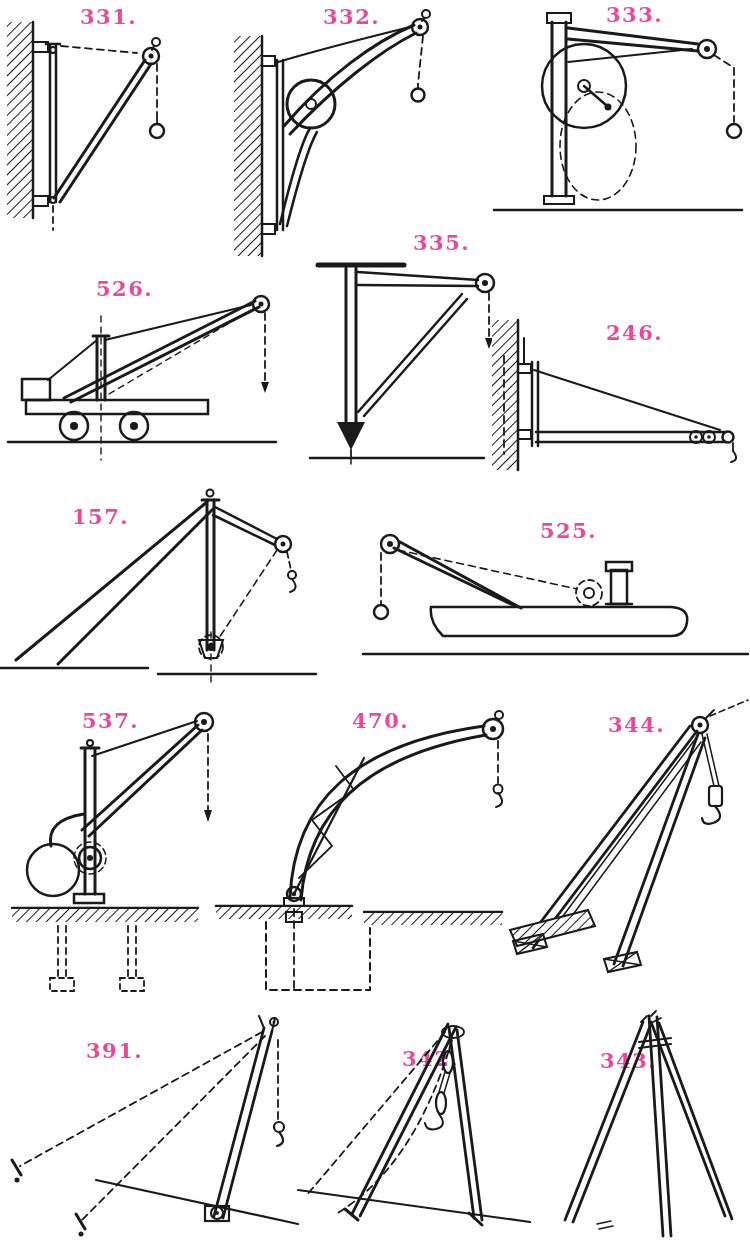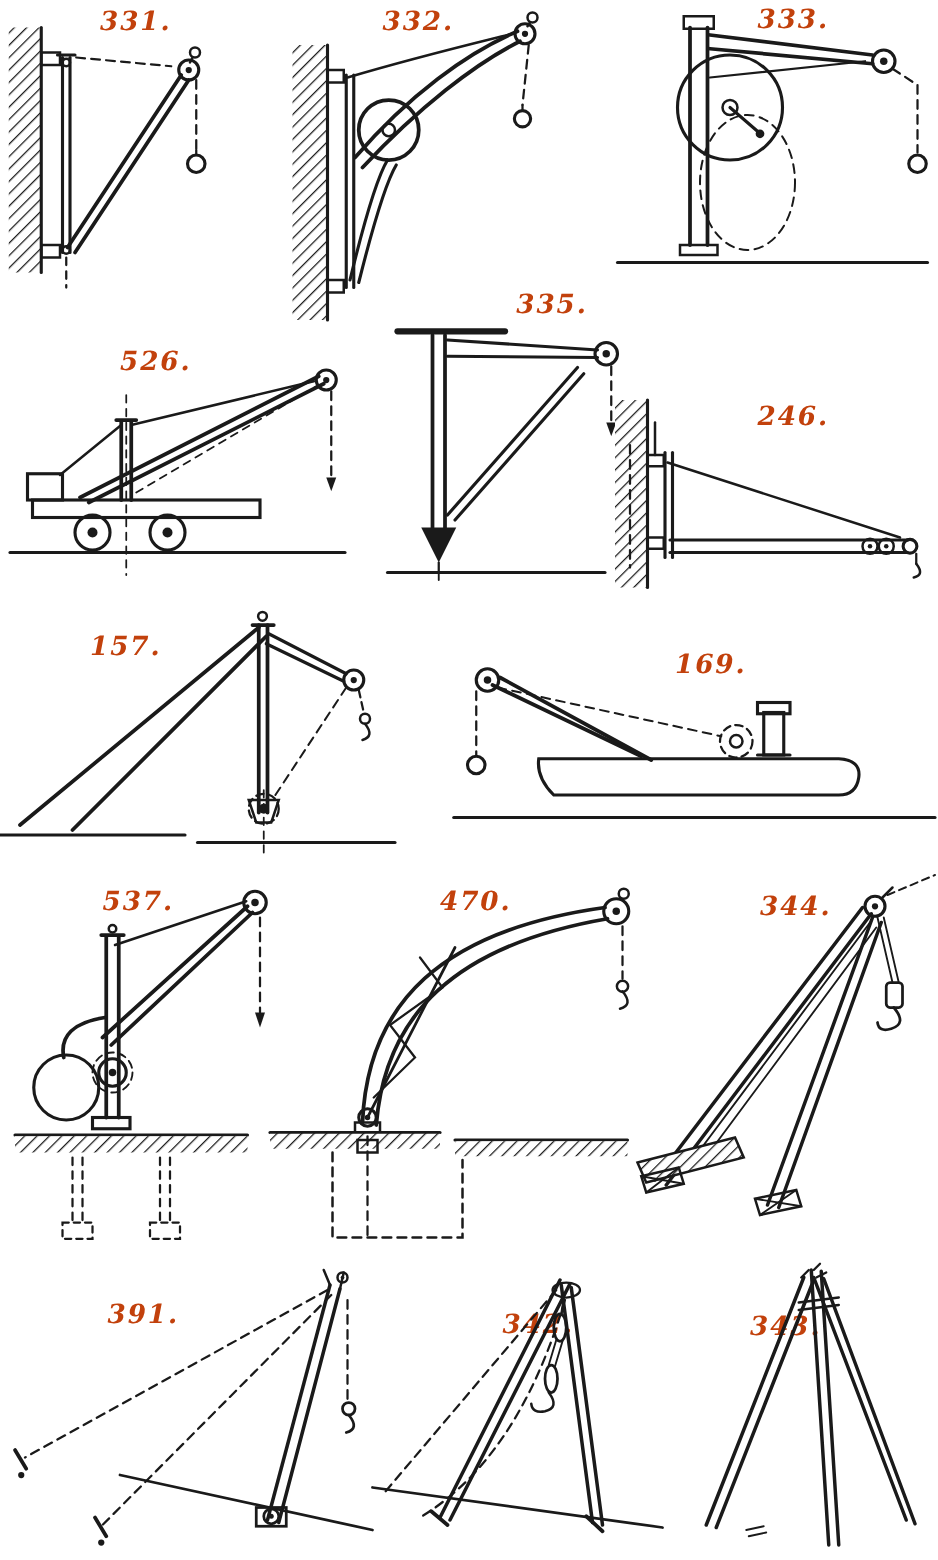--- a/index.html
+++ b/index.html
@@ -1,44 +1,44 @@
 <!DOCTYPE html>
 <html><head>
 <meta charset="utf-8">
 <style>
   html,body{margin:0;padding:0;background:#ffffff;}
   .page{position:relative;width:750px;height:1248px;background:#ffffff;overflow:hidden;
         font-family:"DejaVu Serif",serif;}
-  .fig-label{position:absolute;font-weight:700;font-size:21px;color:#c2410c;
-             letter-spacing:1.5px;white-space:nowrap;font-style:italic;}
+  .fig-label{position:absolute;font-weight:700;font-size:21px;color:#ec4899;
+             letter-spacing:1.5px;white-space:nowrap;}
   .fig{position:absolute;}
   svg{display:block;overflow:visible;}
 </style>
 </head>
 <body>
 
 <div class="page">
 
   <svg width="0" height="0" style="position:absolute">
     <defs>
       <pattern id="hatch" patternUnits="userSpaceOnUse" width="7" height="7" patternTransform="rotate(45)">
         <rect width="7" height="7" fill="#ffffff"></rect>
         <line x1="0" y1="0" x2="0" y2="7" stroke="#1a1a1a" stroke-width="2"></line>
       </pattern>
     </defs>
   </svg>
 
   <span class="fig-label" style="left:80px;top:4px">331.</span>
-  <span class="fig-label" style="left:306px;top:4px">332.</span>
+  <span class="fig-label" style="left:323px;top:4px">332.</span>
   <span class="fig-label" style="left:606px;top:2px">333.</span>
   <span class="fig-label" style="left:96px;top:276px">526.</span>
   <span class="fig-label" style="left:413px;top:230px">335.</span>
   <span class="fig-label" style="left:606px;top:320px">246.</span>
   <span class="fig-label" style="left:72px;top:504px">157.</span>
-  <span class="fig-label" style="left:540px;top:518px">169.</span>
+  <span class="fig-label" style="left:540px;top:518px">525.</span>
   <span class="fig-label" style="left:82px;top:708px">537.</span>
   <span class="fig-label" style="left:352px;top:708px">470.</span>
   <span class="fig-label" style="left:608px;top:712px">344.</span>
   <span class="fig-label" style="left:86px;top:1038px">391.</span>
   <span class="fig-label" style="left:402px;top:1046px">342.</span>
   <span class="fig-label" style="left:600px;top:1048px">343.</span>
 
   <div class="fig" style="left:5px;top:8px">
     <svg width="175" height="225" viewBox="0 0 175 225">
       <g stroke="#1a1a1a" fill="none" stroke-width="2.5" stroke-linecap="round">

